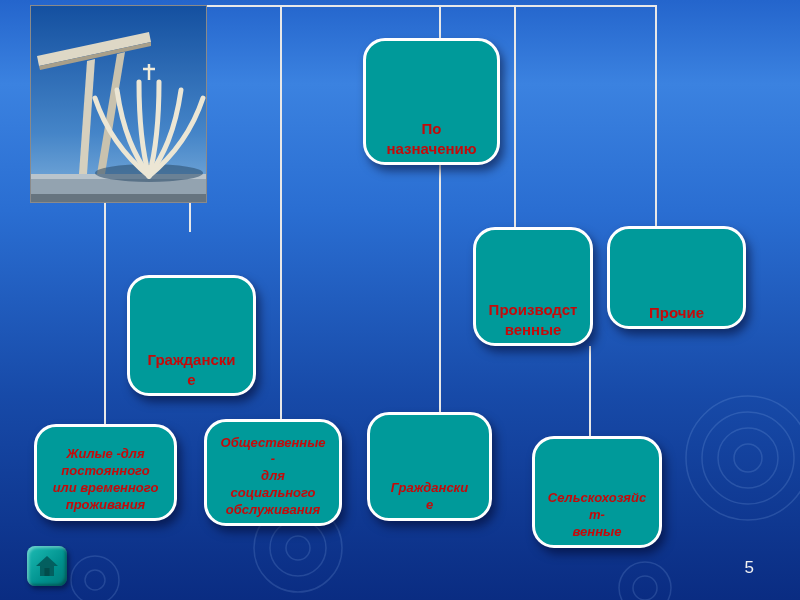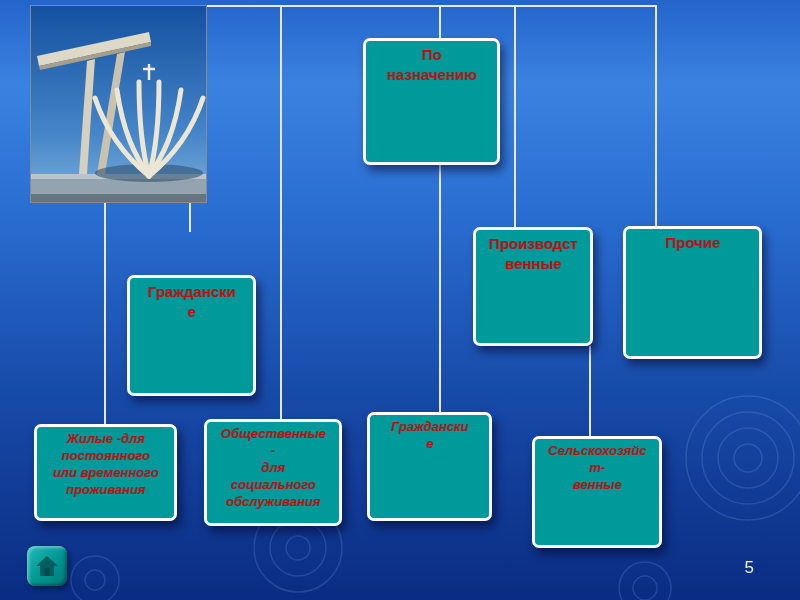--- a/index.html
+++ b/index.html
@@ -13,31 +13,31 @@
   .c-top{left:104px;top:5px;width:553px;height:2px;}
   .c-v1{left:104px;top:5px;width:2px;height:420px;}
   .c-v2{left:189px;top:5px;width:2px;height:227px;}
   .c-v3{left:280px;top:5px;width:2px;height:415px;}
   .c-v4{left:439px;top:5px;width:2px;height:408px;}
   .c-v5{left:514px;top:5px;width:2px;height:223px;}
   .c-v6{left:655px;top:5px;width:2px;height:221px;}
   .c-v7{left:589px;top:346px;width:2px;height:90px;}
   .node{
     position:absolute;z-index:2;background:#009a9a;border:3px solid #ffffff;
-    border-radius:7px;box-shadow:4px 6px 10px rgba(0,0,30,0.5);
-    display:flex;align-items:flex-start;justify-content:center;text-align:center;
+    border-radius:22px;box-shadow:4px 6px 10px rgba(0,0,30,0.5);
+    display:flex;align-items:flex-end;justify-content:center;text-align:center;
     box-sizing:border-box;padding:4px;
   }
   .node-label{white-space:pre-line;color:#c40a0a;font-weight:700;}
   .lvl1,.lvl2{font-size:15px;line-height:1.3;}
   .lvl3{font-size:13px;font-style:italic;line-height:1.3;}
   .n-purpose{left:363px;top:38px;width:137px;height:127px;}
   .n-civil{left:127px;top:231px;width:129px;height:121px;margin-top:44px;}
   .n-production{left:473px;top:227px;width:120px;height:119px;}
-  .n-other{left:607px;top:226px;width:139px;height:133px;margin-left:16px;}
+  .n-other{left:607px;top:226px;width:139px;height:103px;}
   .n-residential{left:34px;top:424px;width:143px;height:97px;}
   .n-public{left:204px;top:419px;width:138px;height:107px;}
   .n-industrial{left:367px;top:412px;width:125px;height:109px;}
   .n-agricultural{left:532px;top:436px;width:130px;height:112px;}
   .photo{
     position:absolute;left:30px;top:5px;width:175px;height:196px;z-index:3;
     border:1px solid #8a8a8a;box-sizing:content-box;background:#1450a0;
   }
   .home-btn{
     position:absolute;left:27px;top:546px;width:40px;height:40px;z-index:2;cursor:pointer;

